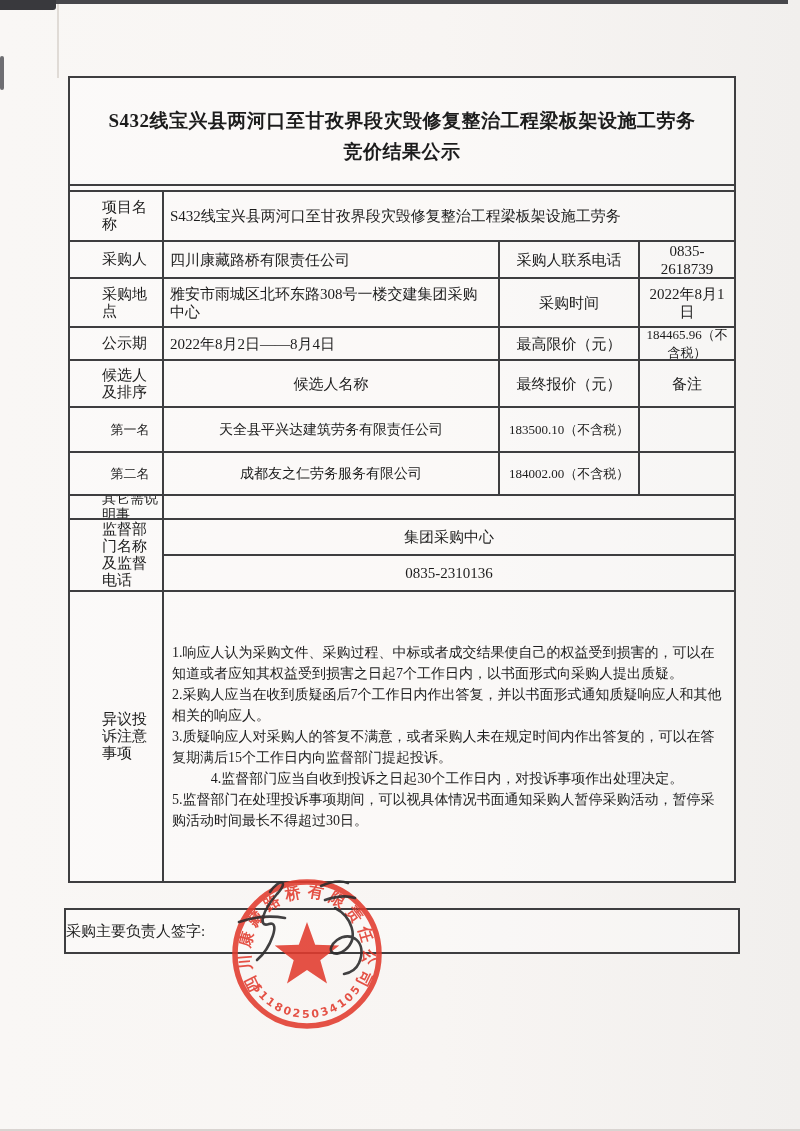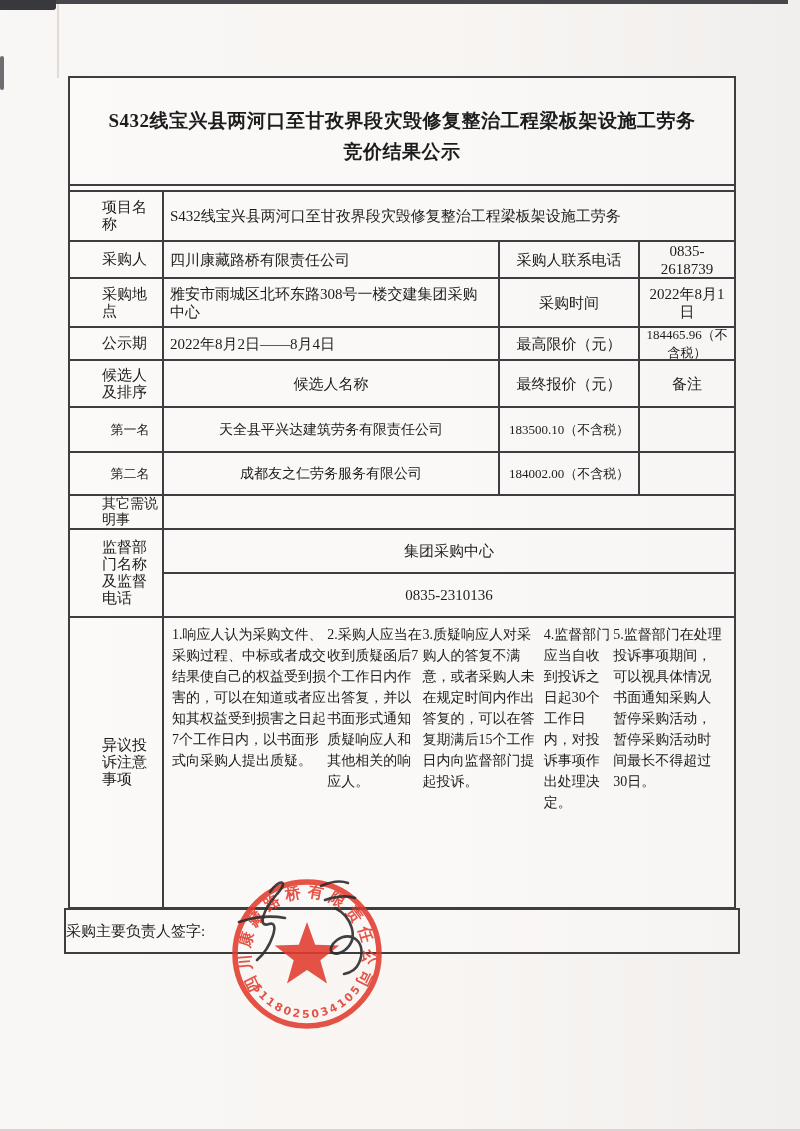--- a/index.html
+++ b/index.html
@@ -22,40 +22,40 @@
   }
   .title-block{
     height:108px;border-bottom:2px solid #3e3e40;box-sizing:border-box;
     display:flex;flex-direction:column;align-items:center;justify-content:center;
     padding:10px 24px 0 24px;text-align:center;
     font-size:19px;font-weight:bold;line-height:31px;letter-spacing:.5px;
   }
   .tgap{height:4px;}
   .row{display:flex;border-top:2px solid #3e3e40;box-sizing:border-box;align-items:stretch;}
   .r1{height:50px}.r2{height:37px}.r3{height:49px}.r4{height:33px}.r5{height:47px}
-  .r6{height:45px}.r7{height:43px}.r8{height:34px}.r9{height:88px}.r10{height:291px}
+  .r6{height:45px}.r7{height:43px}.r8{height:24px}.r9{height:72px}.r10{height:291px}
   .cell{
     border-left:2px solid #3e3e40;box-sizing:border-box;
     display:flex;align-items:center;justify-content:center;text-align:center;
     padding:2px 6px;font-size:15px;line-height:18px;overflow:hidden;
   }
   .cell:first-child{border-left:none;}
   .c-label{width:64px;font-size:15px;line-height:17px;justify-content:flex-start;text-align:left;padding:2px 4px;margin-left:28px;}
   .c-label.small{font-size:13px;justify-content:center;text-align:center;}
   .c-mid{width:336px;justify-content:flex-start;text-align:left;}
   .c-mid.center{justify-content:center;text-align:center;}
   .c-k{width:140px;}
   .c-last{flex:1;}
   .c-full{flex:1;justify-content:flex-start;text-align:left;}
   .price{font-size:13px;}
   .ink-heavy{font-weight:normal;}
   .stack{flex:1;display:flex;flex-direction:column;border-left:2px solid #3e3e40;box-sizing:border-box;}
   .sub{flex:1;display:flex;align-items:center;justify-content:center;font-size:15px;}
   .sub + .sub{border-top:2px solid #3e3e40;}
-  .dispute-cell{flex:1;border-left:2px solid #3e3e40;box-sizing:border-box;display:flex;flex-direction:row;justify-content:center;padding:6px 12px 6px 8px;}
+  .dispute-cell{flex:1;border-left:2px solid #3e3e40;box-sizing:border-box;display:flex;flex-direction:column;justify-content:center;padding:6px 12px 6px 8px;align-items:center;}
   .d-item{font-size:14px;line-height:21px;text-align:left;}
   
   .signature-row{
     position:absolute;left:64px;top:908px;width:676px;height:46px;box-sizing:border-box;
     border:2px solid #3e3e40;display:flex;align-items:center;
     font-size:15px;background:rgba(255,255,255,.3);
   }
   
   .seal-svg{position:absolute;left:225px;top:872px;width:164px;height:164px;opacity:.88;}
   .sig-svg{position:absolute;left:215px;top:862px;width:210px;height:130px;}

